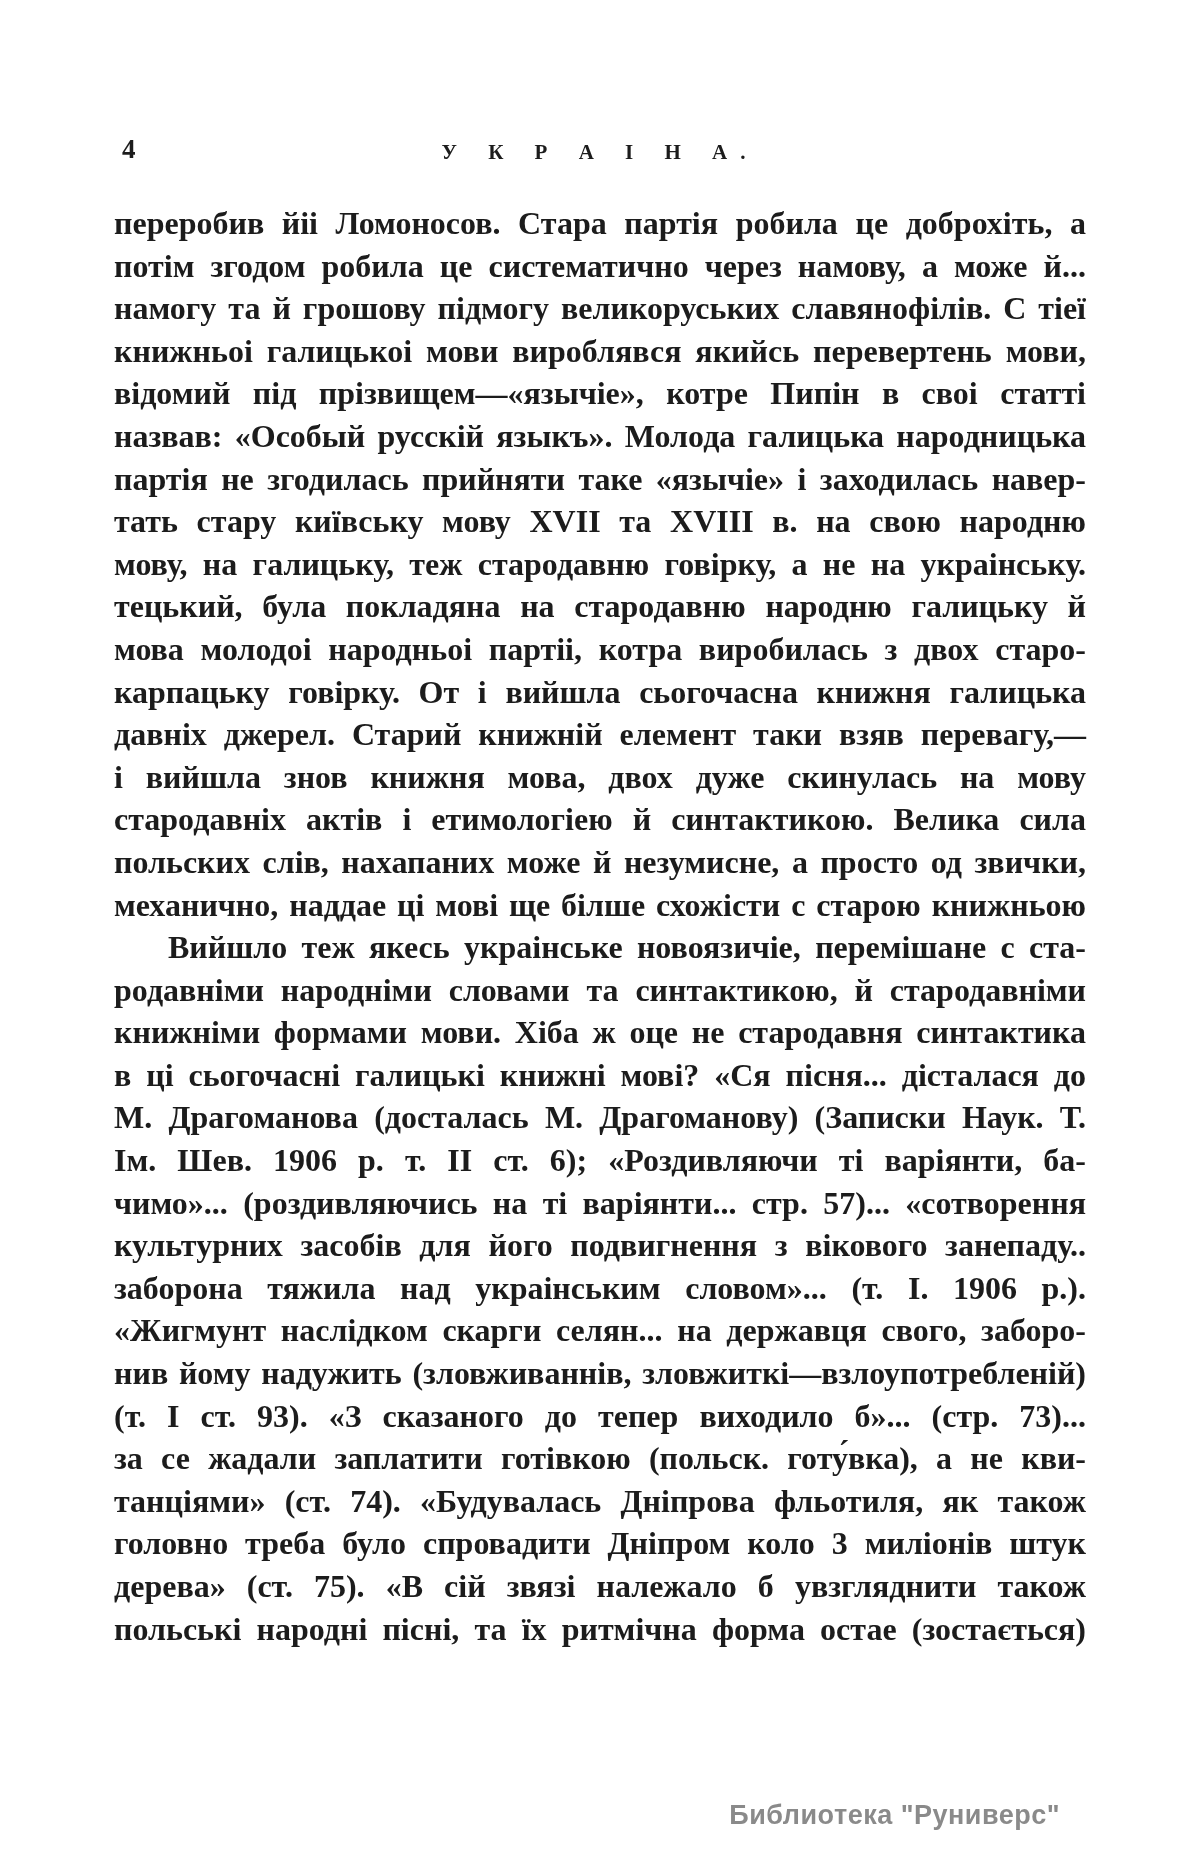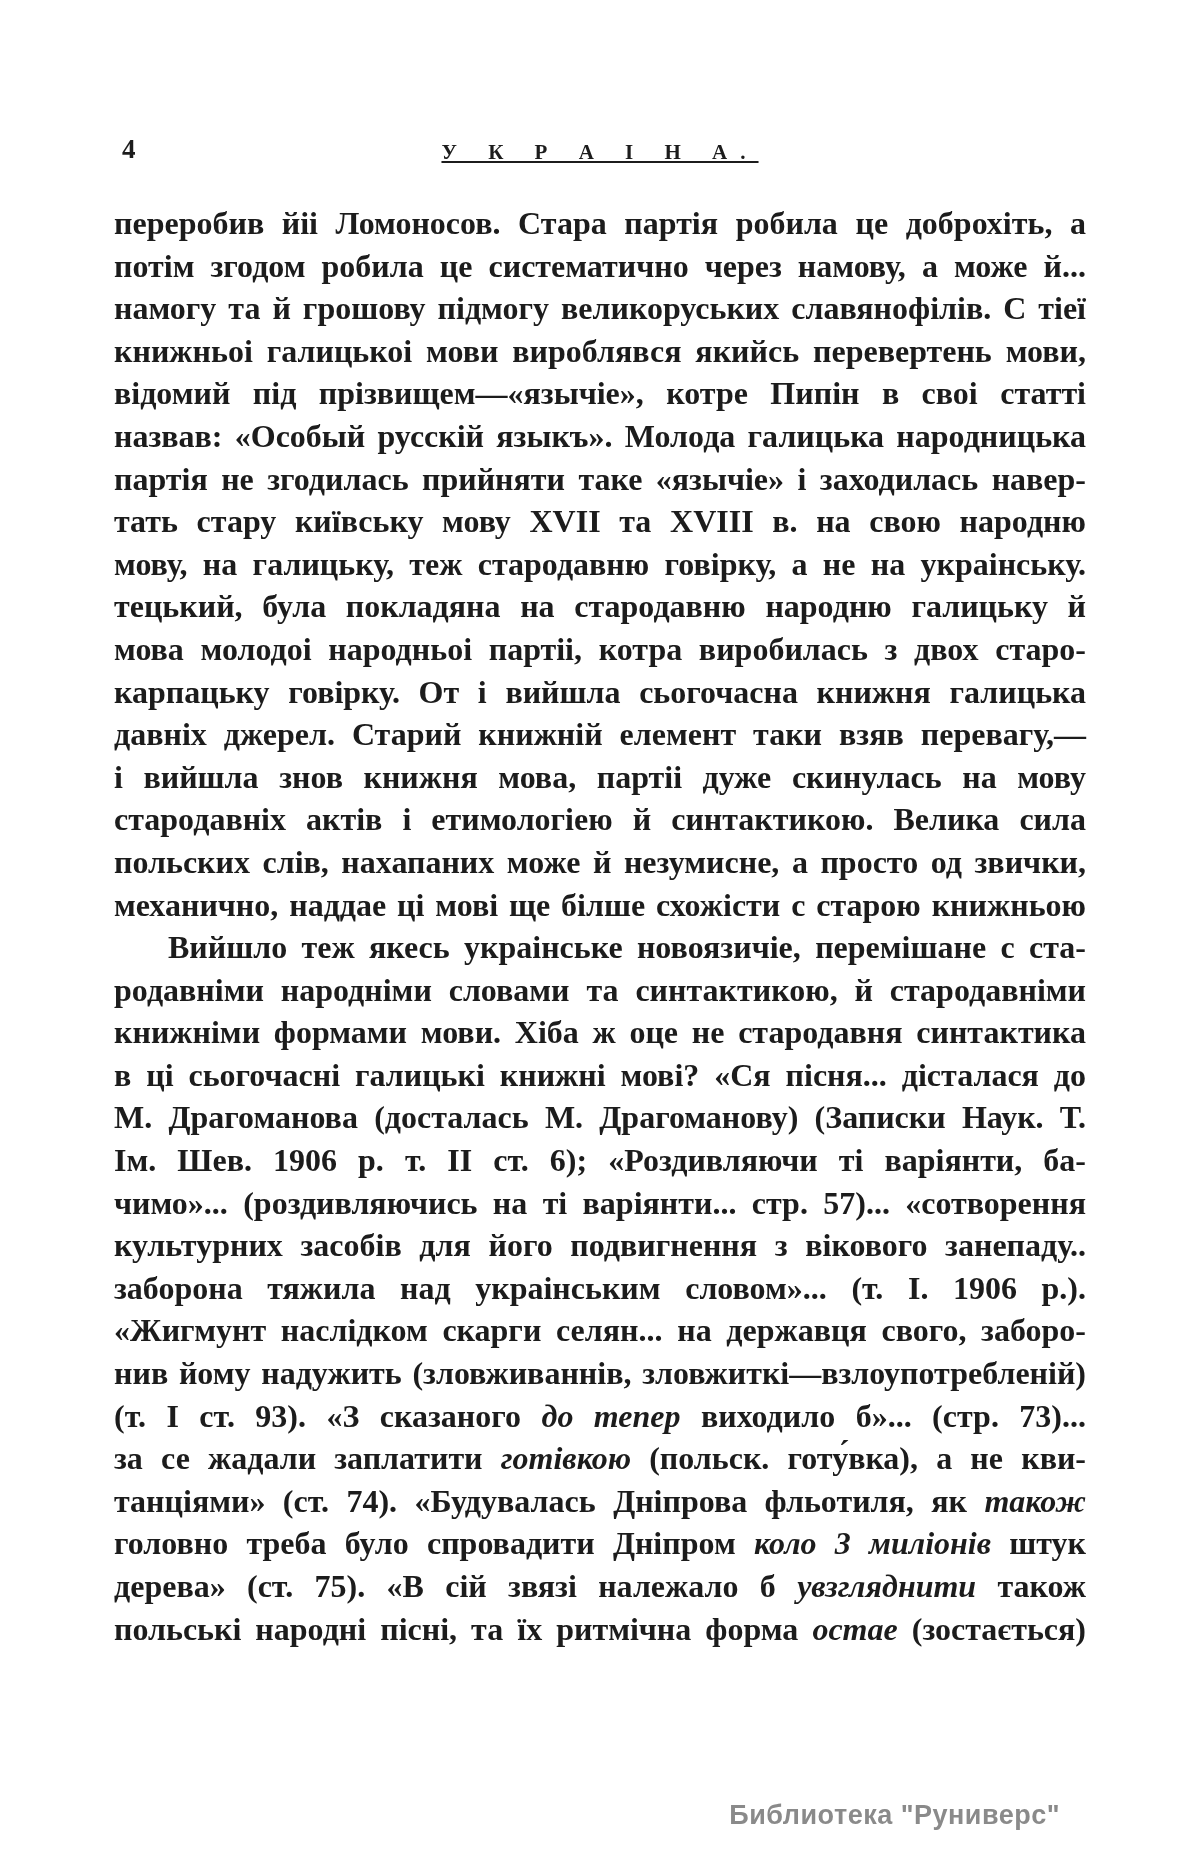--- a/index.html
+++ b/index.html
@@ -34,21 +34,20 @@
   .running-title {
     position: absolute;
     left: 0;
     right: 0;
     top: 8px;
     text-align: center;
     font-size: 21px;
     font-weight: 700;
     letter-spacing: 13px;
     white-space: nowrap;
-    text-decoration: underline;
   }
   .body-text {
     position: absolute;
     left: 114px;
     top: 202px;
     width: 972px;
   }
   .line {
     height: 42.6px;
     line-height: 42.6px;
@@ -58,21 +57,20 @@
     text-align-last: justify;
     white-space: normal;
   }
   .line.endline {
     text-align-last: left;
   }
   .line.indent {
     padding-left: 54px;
   }
   .it {
-    font-style: italic;
     font-weight: 600;
   }
   .watermark {
     position: absolute;
     top: 1800px;
     right: 140px;
     font-family: "Liberation Sans", sans-serif;
     font-size: 27px;
     font-weight: 700;
     color: #8a8a8a;
@@ -95,21 +93,21 @@
       <div class="line"><span>книжньоі галицькоі мови вироблявся якийсь перевертень мови,</span></div>
       <div class="line"><span>відомий під прізвищем—«язычіе», котре Пипін в своі статті</span></div>
       <div class="line"><span>назвав: «Особый русскій языкъ». Молода галицька народницька</span></div>
       <div class="line"><span>партія не згодилась прийняти таке «язычіе» і заходилась навер-</span></div>
       <div class="line"><span>тать стару київську мову XVII та XVIII в. на свою народню</span></div>
       <div class="line"><span>мову, на галицьку, теж стародавню говірку, а не на украінську.</span></div>
       <div class="line"><span>тецький, була покладяна на стародавню народню галицьку й</span></div>
       <div class="line"><span>мова молодоі народньоі партіі, котра виробилась з двох старо-</span></div>
       <div class="line"><span>карпацьку говірку. От і вийшла сьогочасна книжня галицька</span></div>
       <div class="line"><span>давніх джерел. Старий книжній елемент таки взяв перевагу,—</span></div>
-      <div class="line"><span>і вийшла знов книжня мова, партіі дуже скинулась на мову</span></div>
+      <div class="line"><span>і вийшла знов книжня мова, двох дуже скинулась на мову</span></div>
       <div class="line"><span>стародавніх актів і етимологіею й синтактикою. Велика сила</span></div>
       <div class="line"><span>польских слів, нахапаних може й незумисне, а просто од звички,</span></div>
       <div class="line"><span>механично, наддае ці мові ще білше схожісти с старою книжньою</span></div>
       <div class="line indent"><span>Вийшло теж якесь украінське новоязичіе, перемішане с ста-</span></div>
       <div class="line"><span>родавніми народніми словами та синтактикою, й стародавніми</span></div>
       <div class="line"><span>книжніми формами мови. Хіба ж оце не стародавня синтактика</span></div>
       <div class="line"><span>в ці сьогочасні галицькі книжні мові? «Ся пісня... дісталася до</span></div>
       <div class="line"><span>М. Драгоманова (досталась М. Драгоманову) (Записки Наук. Т.</span></div>
       <div class="line"><span>Ім. Шев. 1906 р. т. II ст. 6); «Роздивляючи ті варіянти, ба-</span></div>
       <div class="line"><span>чимо»... (роздивляючись на ті варіянти... стр. 57)... «сотворення</span></div>

